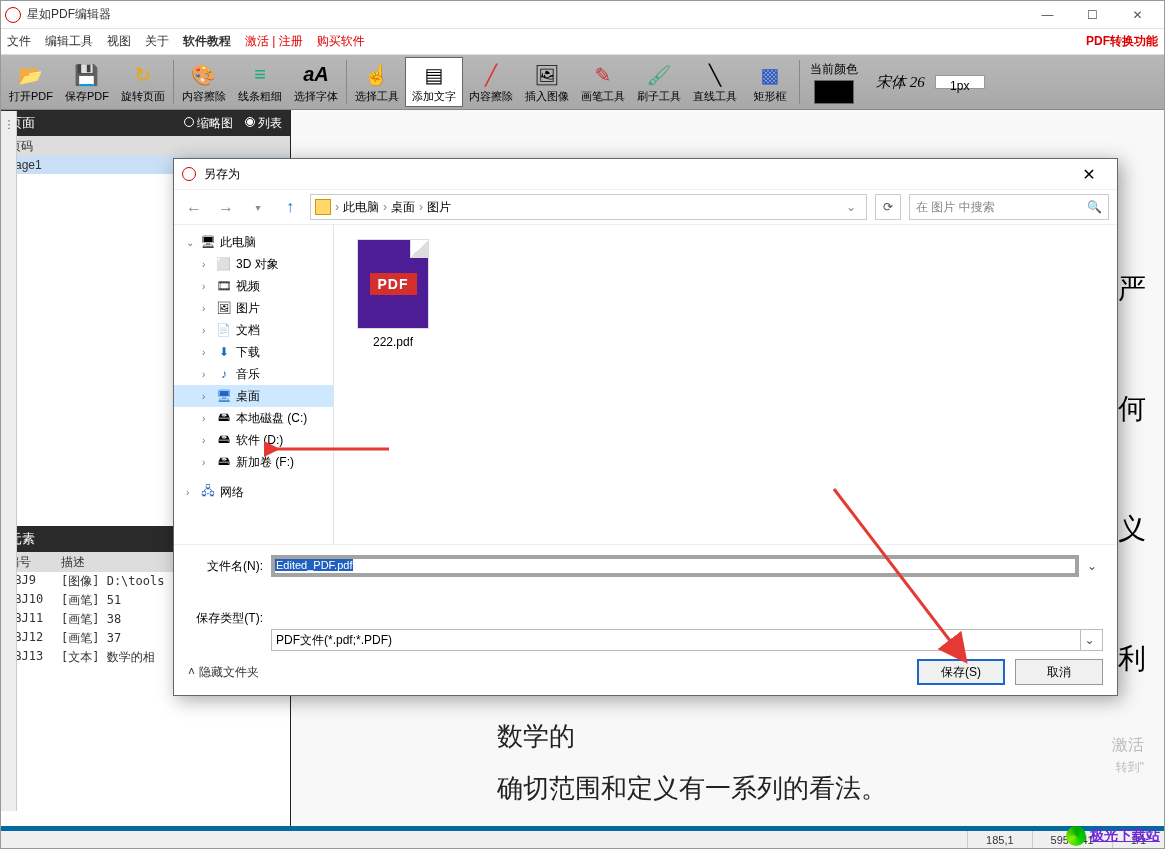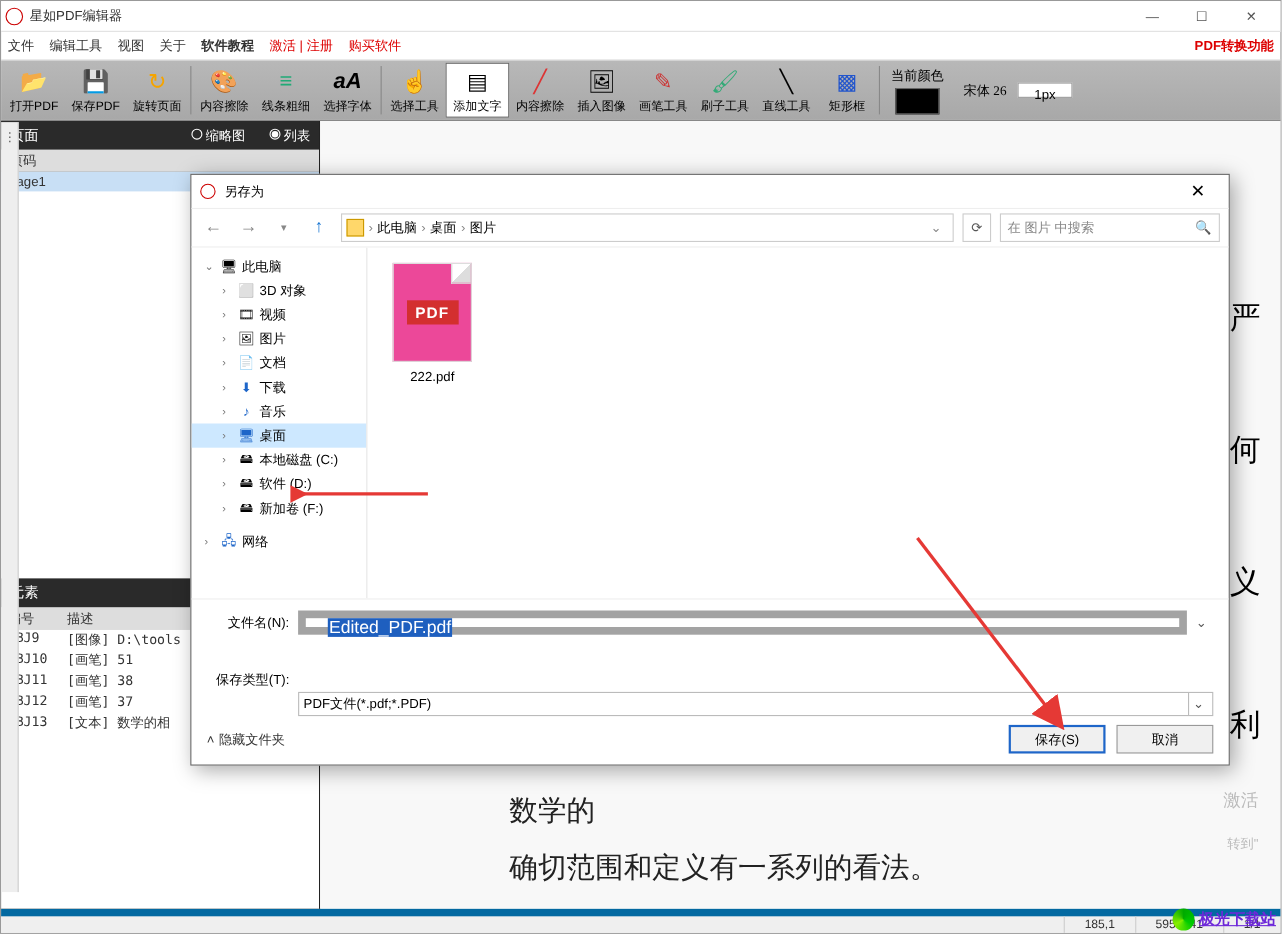--- a/index.html
+++ b/index.html
@@ -24,41 +24,41 @@
 .tbtn.sel { background: #fff; border: 1px solid #666; }
 .tbtn .ticon { width: 28px; height: 28px; display:flex;align-items:center;justify-content:center; font-size: 20px; }
 .tsep { width: 1px; height: 44px; background: #888; margin: 0 2px; }
 .color-sample { width: 40px; height: 24px; background: #000; border: 1px solid #666; }
 .px-box { width: 50px; height: 14px; background: #fff; border: 1px solid #999; text-align: center; line-height: 20px; font-size: 12px; }
 
 .content-area { display: flex; height: calc(100% - 28px - 26px - 55px - 22px); }
 
 .left-panel { width: 290px; background: #3a3a3a; color: #fff; display: flex; flex-direction: column; border-right: 1px solid #222; }
 .panel-hdr { background: #2a2a2a; height: 26px; display: flex; align-items: center; padding: 0 8px; font-size: 13px; }
-.panel-hdr .radios { margin-left: auto; display: flex; gap: 22px; font-size: 12px; align-items:center;}
+.panel-hdr .radios { margin-left: auto; display: flex; gap: 12px; font-size: 12px; align-items:center;}
 .radio-dot { width: 10px; height: 10px; border-radius: 50%; border: 1px solid #fff; display: inline-block; margin-right: 3px; }
 .radio-dot.on::after { content:''; display:block;width:6px;height:6px;background:#fff;border-radius:50%;margin:1px; }
 .sub-hdr { background: #ddd; color: #333; height: 20px; padding: 0 8px; font-size: 12px; display:flex;align-items:center; }
 .page-list { flex: 0 0 auto; background: #fff; color: #333; height: 370px; overflow: auto; }
 .page-row { padding: 2px 6px; font-size: 12px; }
 .page-row.sel { background: #c8dff5; }
 .elements-panel { flex: 1; background: #fff; color: #333; overflow: auto; }
 .el-hdr-row { display: flex; background: #ddd; color: #333; font-size: 12px; height: 20px; align-items:center; }
 .el-hdr-row > div:first-child { width: 60px; padding-left: 6px; }
 .el-hdr-row > div:last-child { flex:1; }
 .el-row { display: flex; font-size: 12px; padding: 1px 0; }
 .el-row > div:first-child { width: 60px; padding-left: 6px; font-family: monospace; }
 .el-row > div:last-child { flex:1; font-family: monospace; white-space: nowrap; overflow: hidden; }
 
 .canvas { flex: 1; background: #f8f8f8; position: relative; overflow: hidden; }
-.doc-text { position: absolute; left: 172px; top: 600px; font-size: 26px; color: #222; font-family: SimSun, serif; line-height: 2; }
-.watermark1 { position: absolute; right: 20px; bottom: 87px; color: #bbb; font-size: 16px; }
+.doc-text { position: absolute; left: 206px; top: 600px; font-size: 26px; color: #222; font-family: SimSun, serif; line-height: 2; }
+.watermark1 { position: absolute; right: 20px; bottom: 70px; color: #bbb; font-size: 16px; }
 .watermark2 { position: absolute; right: 20px; bottom: 50px; color: #bbb; font-size: 12px; }
 
-.status-bar { height: 22px; background: #efefef; border-top: 7px solid #0369a1; display: flex; align-items: center; font-size: 11px; color: #333; }
+.status-bar { height: 22px; background: #efefef; border-top: 5px solid #0369a1; display: flex; align-items: center; font-size: 11px; color: #333; }
 .status-bar .cell { border-left: 1px solid #ccc; padding: 0 18px; height: 100%; display:flex;align-items:center; }
 .status-bar .spacer { flex: 1; }
 .dl-badge { position:absolute;right:4px;bottom:2px;display:flex;align-items:center;gap:4px;color:#6d28d9;font-size:14px;font-weight:bold;text-decoration:underline;}
 .dl-badge .swirl{width:20px;height:20px;border-radius:50%;background:conic-gradient(#0a0,#0c0,#8e0,#0a0);} 
 
 
 .dialog { position: absolute; left: 172px; top: 157px; width: 945px; height: 538px; background: #fff; border: 1px solid #666; box-shadow: 4px 4px 18px rgba(0,0,0,.35); display: flex; flex-direction: column; }
 .dlg-titlebar { height: 30px; display: flex; align-items: center; padding: 0 8px; }
 .dlg-titlebar .icon { width: 14px; height: 14px; border-radius:50%; border:1.5px solid #c00; margin-right:8px; }
 .dlg-titlebar .t { font-size: 12px; }
@@ -83,28 +83,28 @@
 
 .dlg-body { flex:1; display:flex; overflow:hidden; }
 .tree { width:160px; border-right:1px solid #e5e5e5; padding:6px 0; overflow:auto; font-size:12px; }
 .tree-item { display:flex;align-items:center; height:22px; padding-left: 12px; gap:4px; cursor:default; }
 .tree-item.indent1 { padding-left: 28px; }
 .tree-item.sel { background:#cde8ff; }
 .tree-exp { width:10px; color:#777; font-size:10px; }
 .tree-ico { width:16px;height:16px;display:flex;align-items:center;justify-content:center; }
 .files { flex:1; padding:14px; position:relative; }
 .file-item { width:90px; text-align:center; font-size:12px; }
-.file-thumb { width:72px;height:90px;background:#ec4899;border:1px solid #ddd;margin:0 auto 6px;position:relative;display:flex;align-items:center;justify-content:center; }
+.file-thumb { width:72px;height:90px;background:#4c1d95;border:1px solid #ddd;margin:0 auto 6px;position:relative;display:flex;align-items:center;justify-content:center; }
 .file-thumb .fold { position:absolute;top:0;right:0;width:18px;height:18px;background:linear-gradient(135deg,#fff 50%,#ddd 50%);border-left:1px solid #ddd;border-bottom:1px solid #ddd; }
 .pdf-badge { background:#d32f2f;color:#fff;font-weight:bold;padding:3px 8px;font-size:14px;letter-spacing:1px; }
 
 .dlg-footer { padding: 10px 14px; border-top:1px solid #eee; }
 .f-row { display:flex; align-items:center; margin-bottom:8px; gap:8px; font-size:12px; }
 .f-label { width:75px; text-align:right; }
-.f-input { flex:1; height:22px; border:7px solid #a3a3a3; padding:0 20px; font-size:16px; background:#fff; }
+.f-input { flex:1; height:22px; border:4px solid #a3a3a3; padding:0 0; font-size:11px; background:#fff; }
 .f-input.sel-text { background:#fff; }
 .f-input .selected { background:#1e5fbf;color:#fff;padding:0 1px; }
 .f-select { flex:1; height:22px; border:1px solid #bbb; padding:0 4px; font-size:12px; display:flex;align-items:center;margin-top:44px; }
 .f-drop { width:18px;height:20px;border-left:1px solid #bbb;display:flex;align-items:center;justify-content:center;color:#555;margin-left:auto; }
 .dlg-buttons { display:flex; align-items:center; gap:10px; margin-top:6px; }
 .hide-link { font-size:12px;color:#333;display:flex;align-items:center;gap:4px; }
 .btn { width:88px;height:26px;border:1px solid #999;background:#f0f0f0;font-size:12px;display:flex;align-items:center;justify-content:center;cursor:default; }
 .btn.primary { border:2px solid #1e66c9; }
 
 
@@ -197,21 +197,21 @@
       </div>
     <div class="tbtn">
         <div class="ticon" style="color:#2255cc">▩</div>
         <span>矩形框</span>
       </div>
     <div class="tsep"></div>
     <div style="display:flex;flex-direction:column;align-items:center;gap:2px;padding:0 8px">
       <span>当前颜色</span>
       <div class="color-sample"></div>
     </div>
-    <div style="font-family:SimSun;font-size:12px;padding:0 10px">宋体 26</div>
+    <div style="font-style:italic;font-family:SimSun;font-size:15px;padding:0 10px">宋体 26</div>
     <div class="px-box">1px</div>
   </div>
 
   <div class="content-area">
     <div class="left-edge">
       <div class="v-icons">
         <div>⋮</div>
       </div>
     </div>
 

